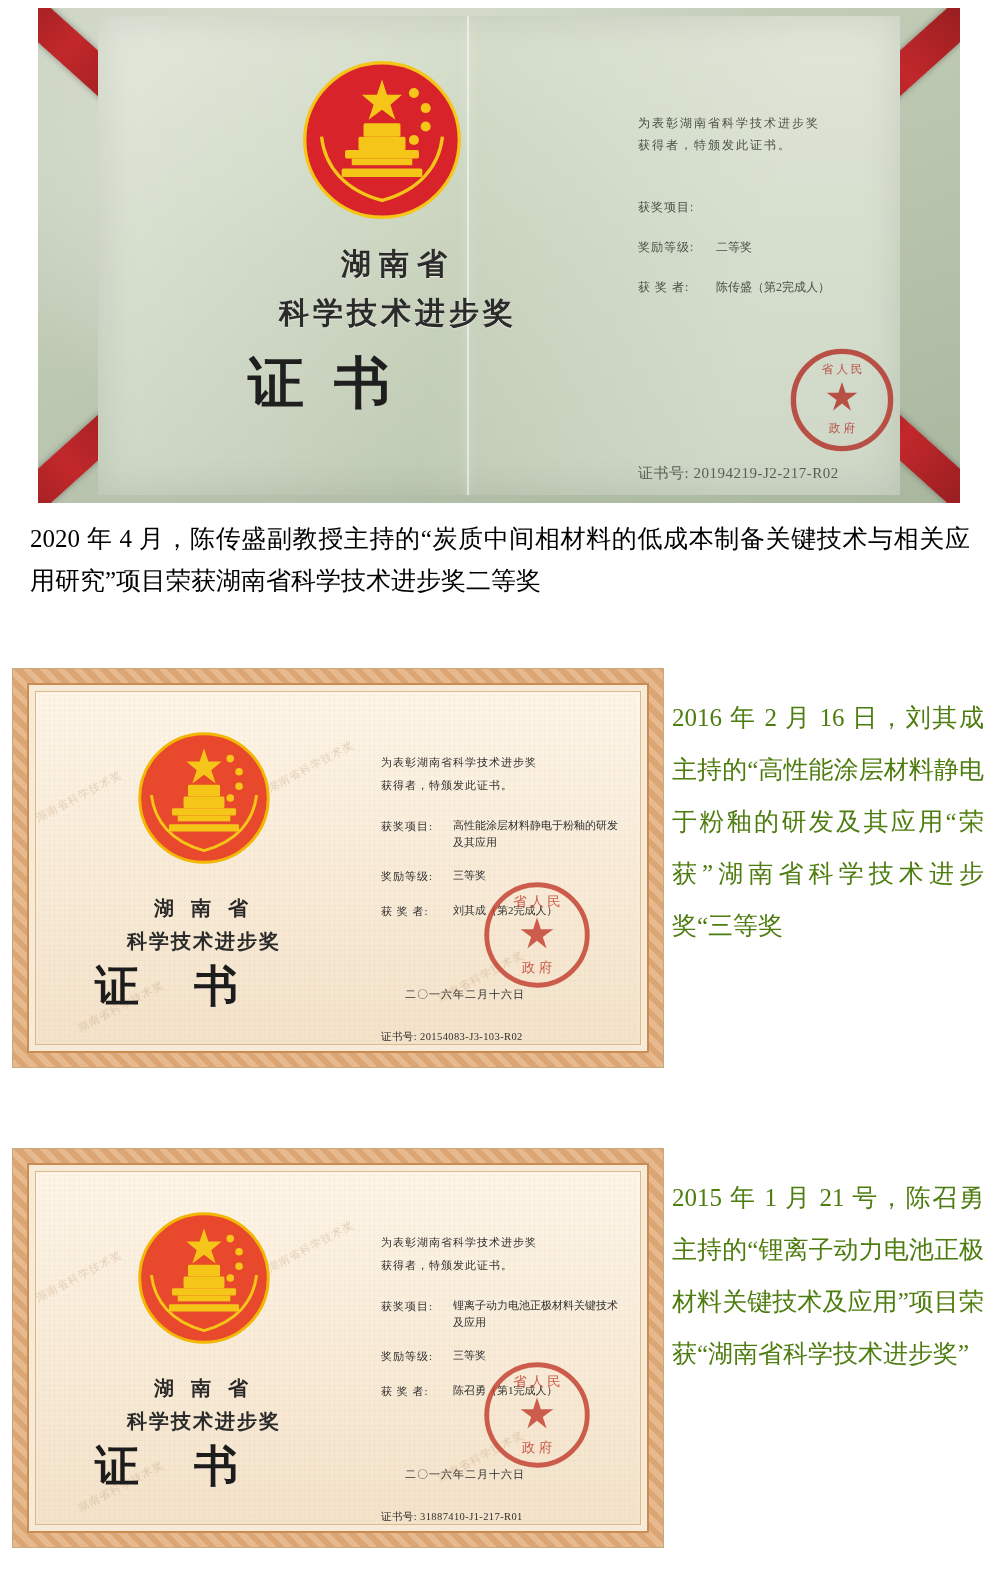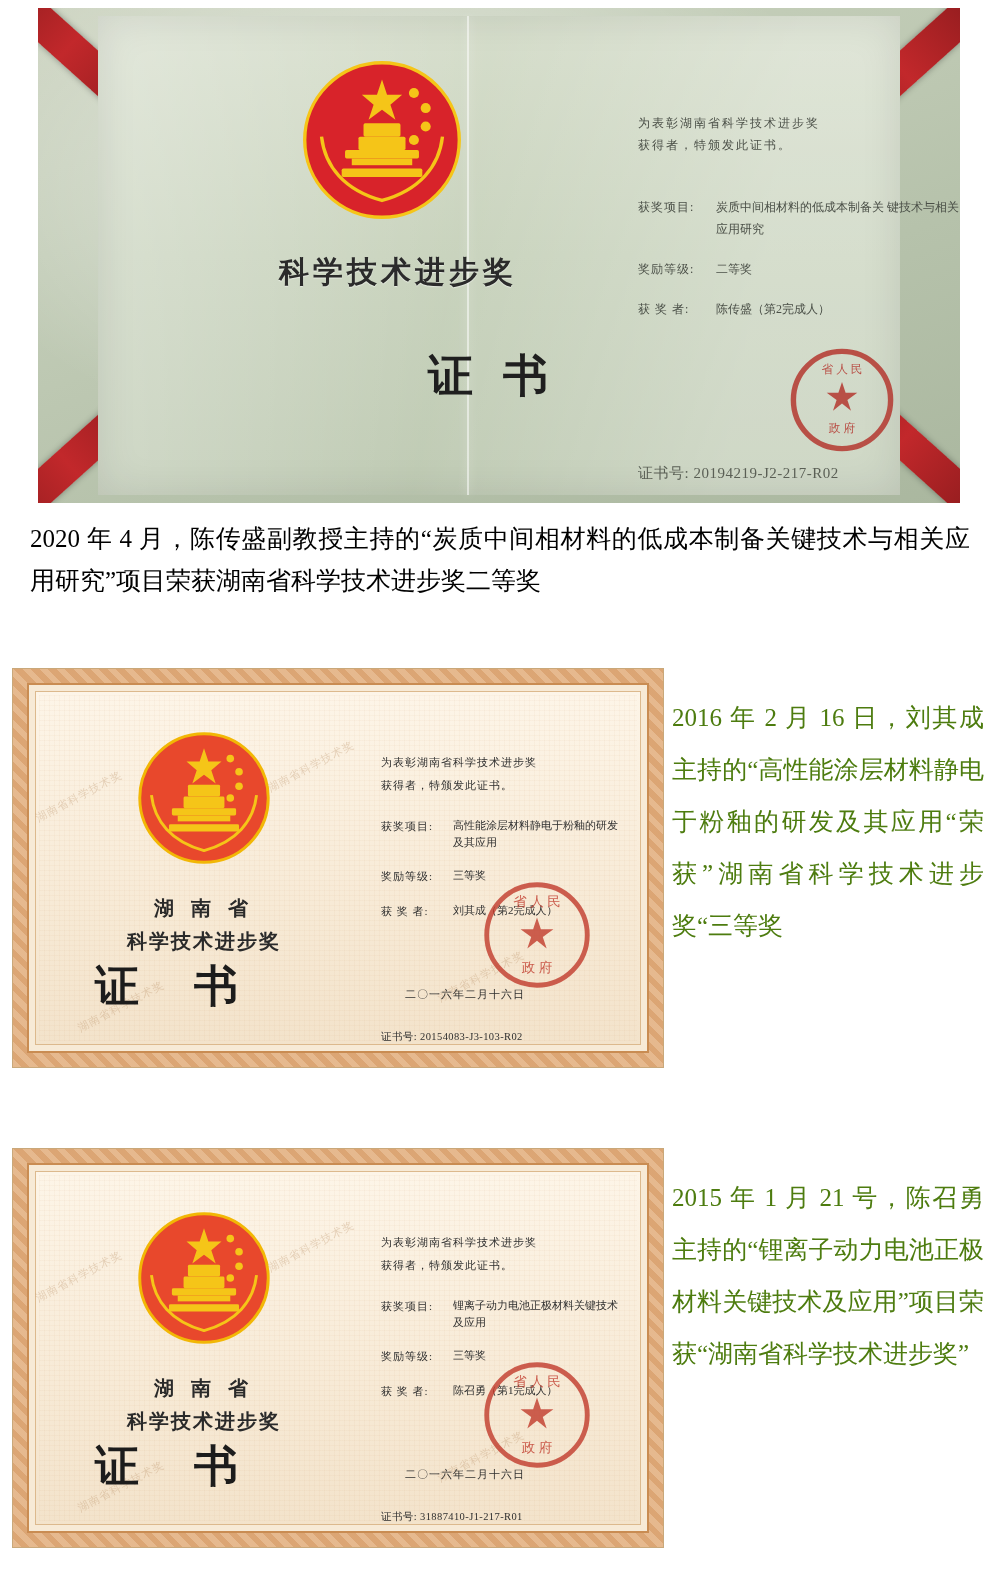--- a/index.html
+++ b/index.html
@@ -83,22 +83,22 @@
     font-size: 30px;
     letter-spacing: 4px;
     font-weight: 700;
     margin-top: 8px;
   }
   .cert1-zs {
     position: absolute;
     left: 120px;
     top: 330px;
     width: 360px;
-    text-align: right;
-    font-size: 45px;
+    text-align: left;
+    font-size: 56px;
     font-weight: 700;
     letter-spacing: 30px;
     color: #1f1f1f;
     text-indent: 30px;
   }
 
   .cert1-right {
     position: absolute;
     left: 540px;
     top: 96px;
@@ -272,32 +272,31 @@
           <rect x="36" y="48" width="28" height="8" rx="1"></rect>
           <rect x="39" y="40" width="22" height="8" rx="1"></rect>
         </g>
         <g stroke="#f5c518" stroke-width="2" fill="none">
           <path d="M14 48 C16 66 28 80 50 86 C72 80 84 66 86 48"></path>
         </g>
       </svg>
     </div>
 
     <div class="cert1-title">
+      <div class="l1">湖南省</div>
       <div class="l2">科学技术进步奖</div>
     </div>
     <div class="cert1-zs">证书</div>
 
     <div class="cert1-right">
       <div class="hdr">为表彰湖南省科学技术进步奖</div>
       <div class="hdr">获得者，特颁发此证书。</div>
 
       <div class="row" style="margin-top:40px;">
         <div class="k">获奖项目:</div>
-        <div class="v">炭质中间相材料的低成本制备关
-键技术与相关应用研究</div>
       </div>
       <div class="row" style="margin-top:18px;">
         <div class="k">奖励等级:</div>
         <div class="v">二等奖</div>
       </div>
       <div class="row" style="margin-top:18px;">
         <div class="k">获 奖 者:</div>
         <div class="v">陈传盛（第2完成人）</div>
       </div>
     </div>

